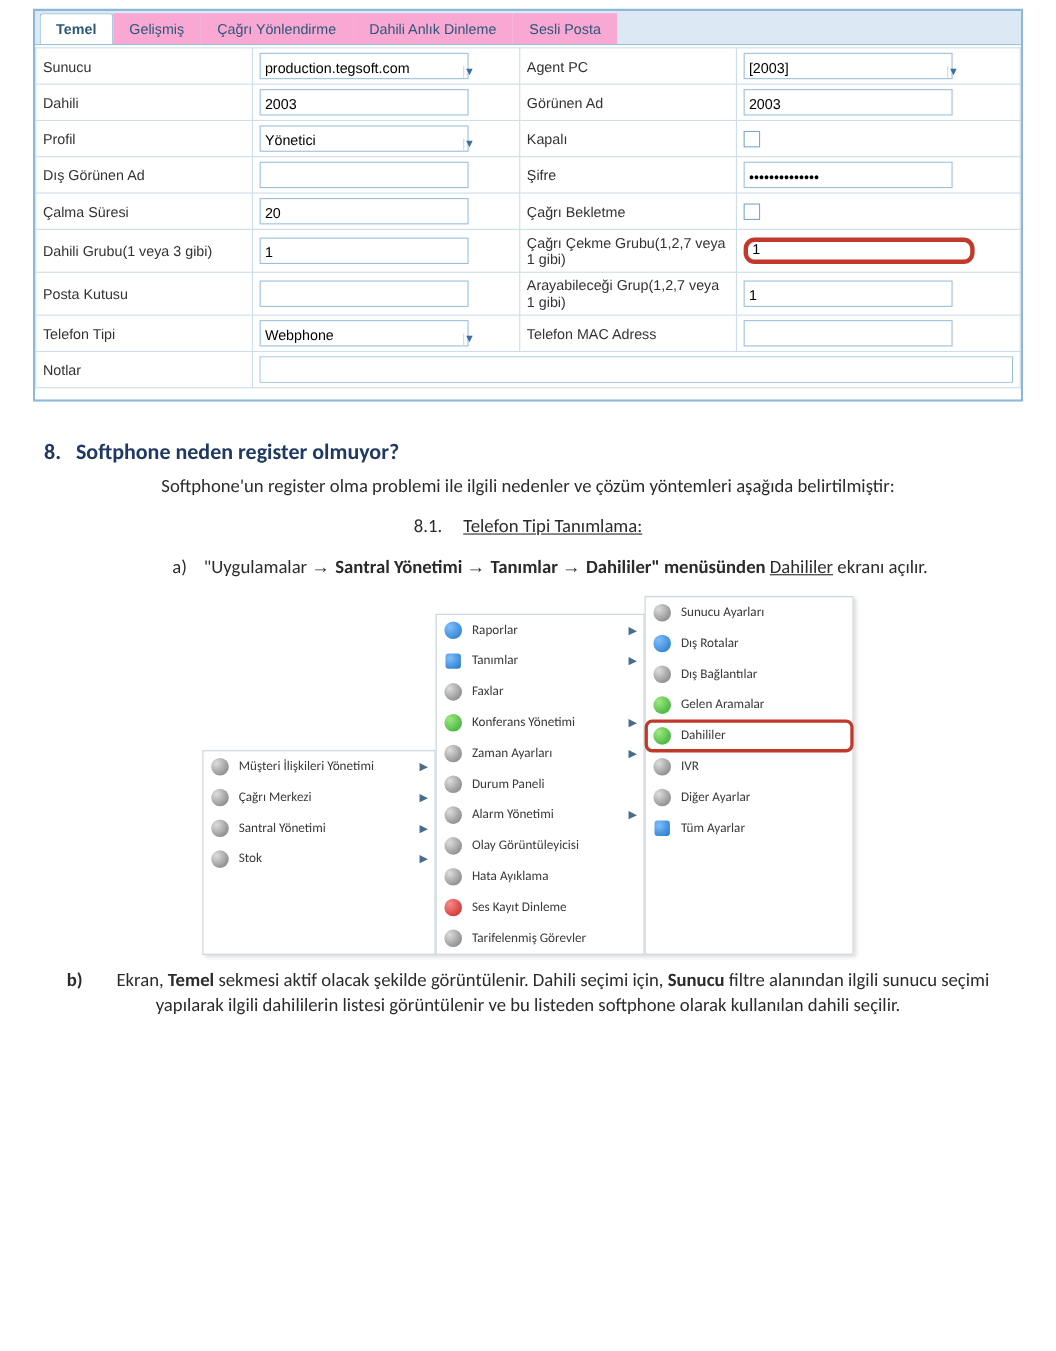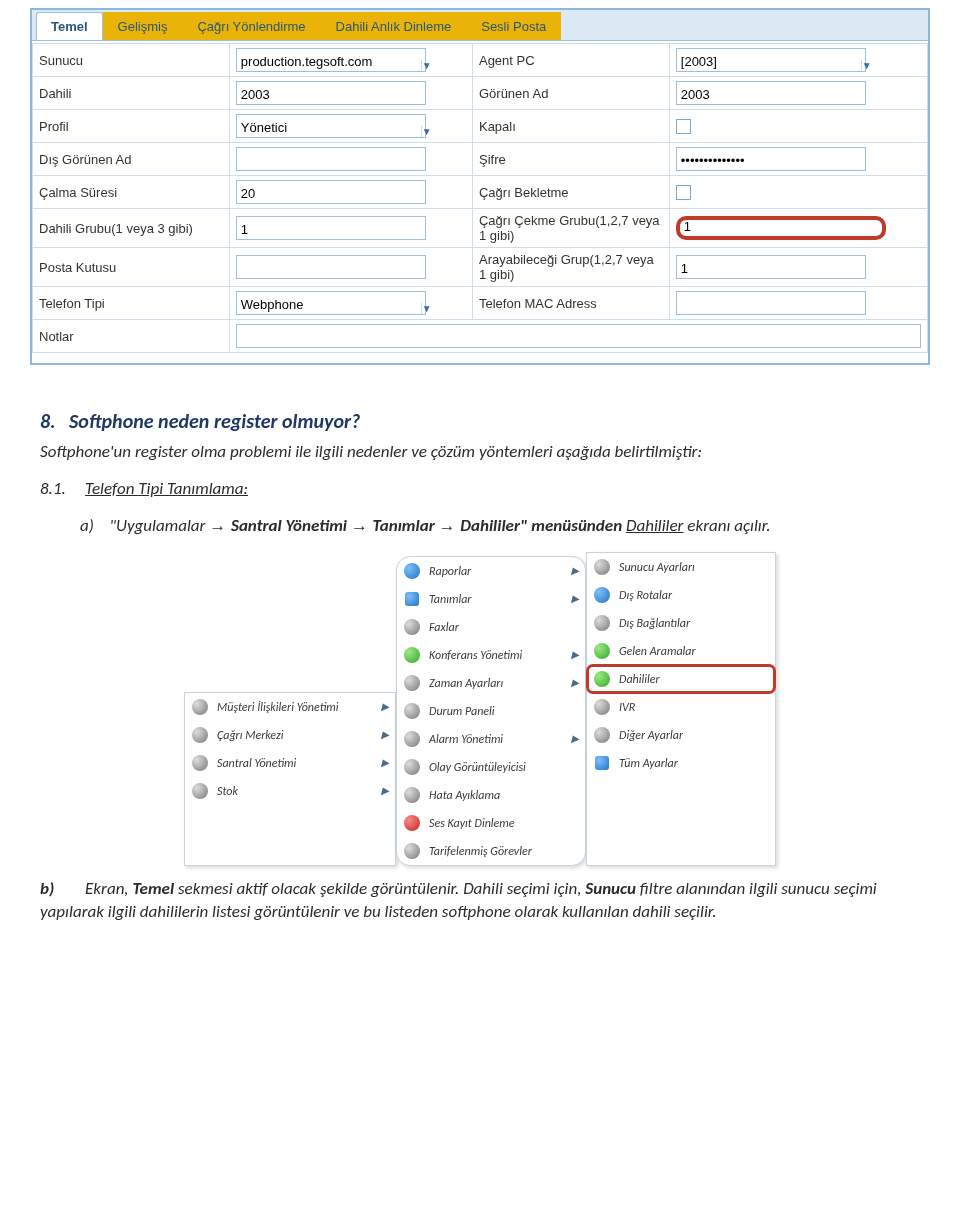--- a/index.html
+++ b/index.html
@@ -18,21 +18,21 @@
     margin: 8px 30px 0 30px;
   }
   .tabs {
     display: flex;
     background: #dce9f4;
     padding: 2px 4px 0 4px;
     align-items: flex-end;
   }
   .tab {
     padding: 6px 14px;
-    background: #eab308;
+    background: #f9a8d4;
     border: 1px solid transparent;
     color: #2a5878;
     cursor: pointer;
     font-size: 13px;
     border-bottom: none;
   }
   .tab.active {
     background: #fff;
     border: 1px solid #9bc0dd;
     border-bottom: none;
@@ -102,33 +102,32 @@
     border: 1px solid #9bc0dd;
     height: 24px;
     width: 100%;
   }
   .fld-full input { border:none;outline:none;width:100%;height:100%;padding:2px 4px;font-size:13px; }
   .highlight-red {
     border: 4px solid #c0392b;
     border-radius: 10px;
   }
   .doc {
-    padding: 14px 40px 20px 40px;
+    padding: 4px 40px 20px 40px;
     font-family: Calibri, Arial, sans-serif;
     font-size: 17px;
     color: #2b2b2b;
-    font-style: italic;
   }
   .doc h2 {
     font-size: 20px;
     font-weight: bold;
     margin: 30px 0 8px 0;
     color: #1f3864;
   }
-  .doc p { margin: 6px 0 14px 0; line-height: 1.35; }
+  .doc p { margin: 6px 0 14px 0; line-height: 1.35; text-align: center; }
   .doc .sub { margin-top: 10px; }
   .doc u { text-decoration: underline; }
   .arrow { font-family: Arial; }
   .menus-wrap {
     display: flex;
     justify-content: center;
     margin: 8px 0 12px 0;
   }
   .menus {
     display: flex;
@@ -156,21 +155,21 @@
     font-size: 12px;
   }
   .mitem .mi-text { flex: 1; color:#3a3a3a; }
   .mitem .mi-exp { color:#4a6c8a; font-size: 10px; }
   .mitem.hl {
     outline: 3px solid #c0392b;
     outline-offset: -2px;
     border-radius: 6px;
   }
   .colA { margin-top: 140px; }
-  .colB { margin-top: 4px; border-radius: 14px; }
+  .colB { margin-top: 16px; }
   .colC { margin-top: 0; }
   
   .ic { width:16px;height:16px;border-radius:50%;display:inline-block; }
   .ic-blue { background: radial-gradient(circle at 30% 30%, #7fbffb, #1f74c6); }
   .ic-green { background: radial-gradient(circle at 30% 30%, #9fe884, #2ea92a); }
   .ic-red { background: radial-gradient(circle at 30% 30%, #f78b8b, #c8221f); }
   .ic-gray { background: radial-gradient(circle at 30% 30%, #ddd, #777); }
   .ic-sq { border-radius:3px; }
 </style>
 </head>

